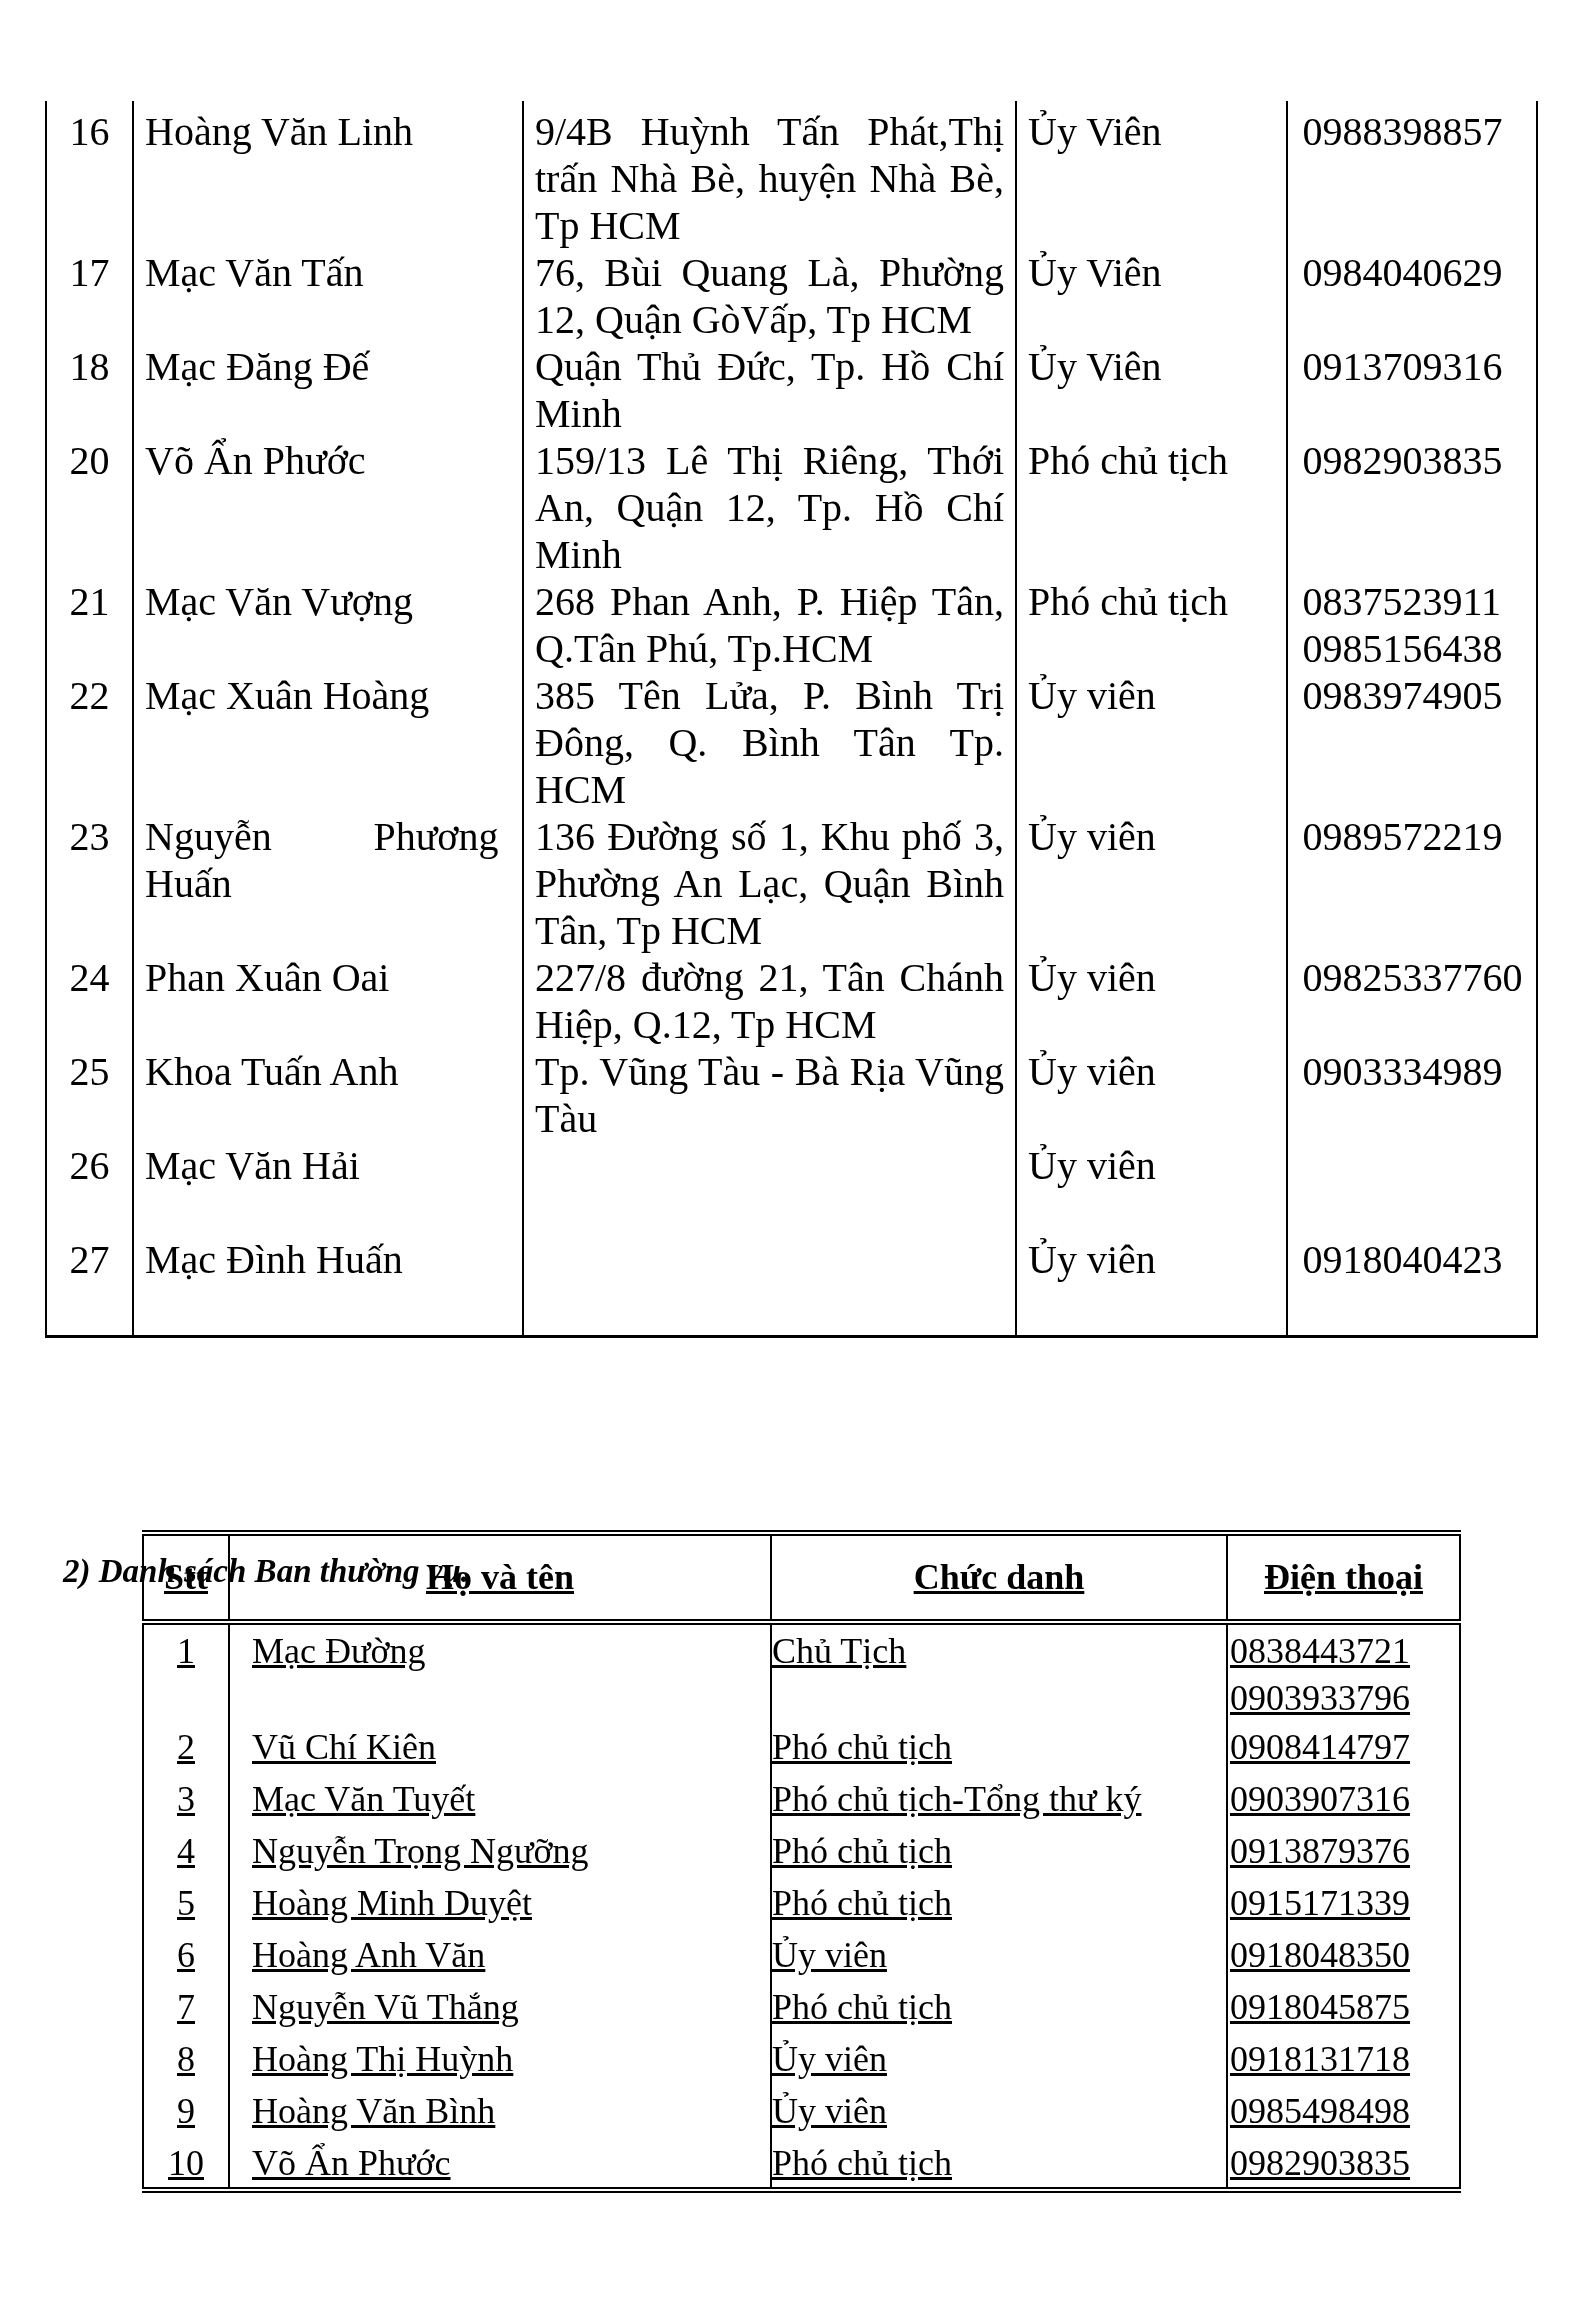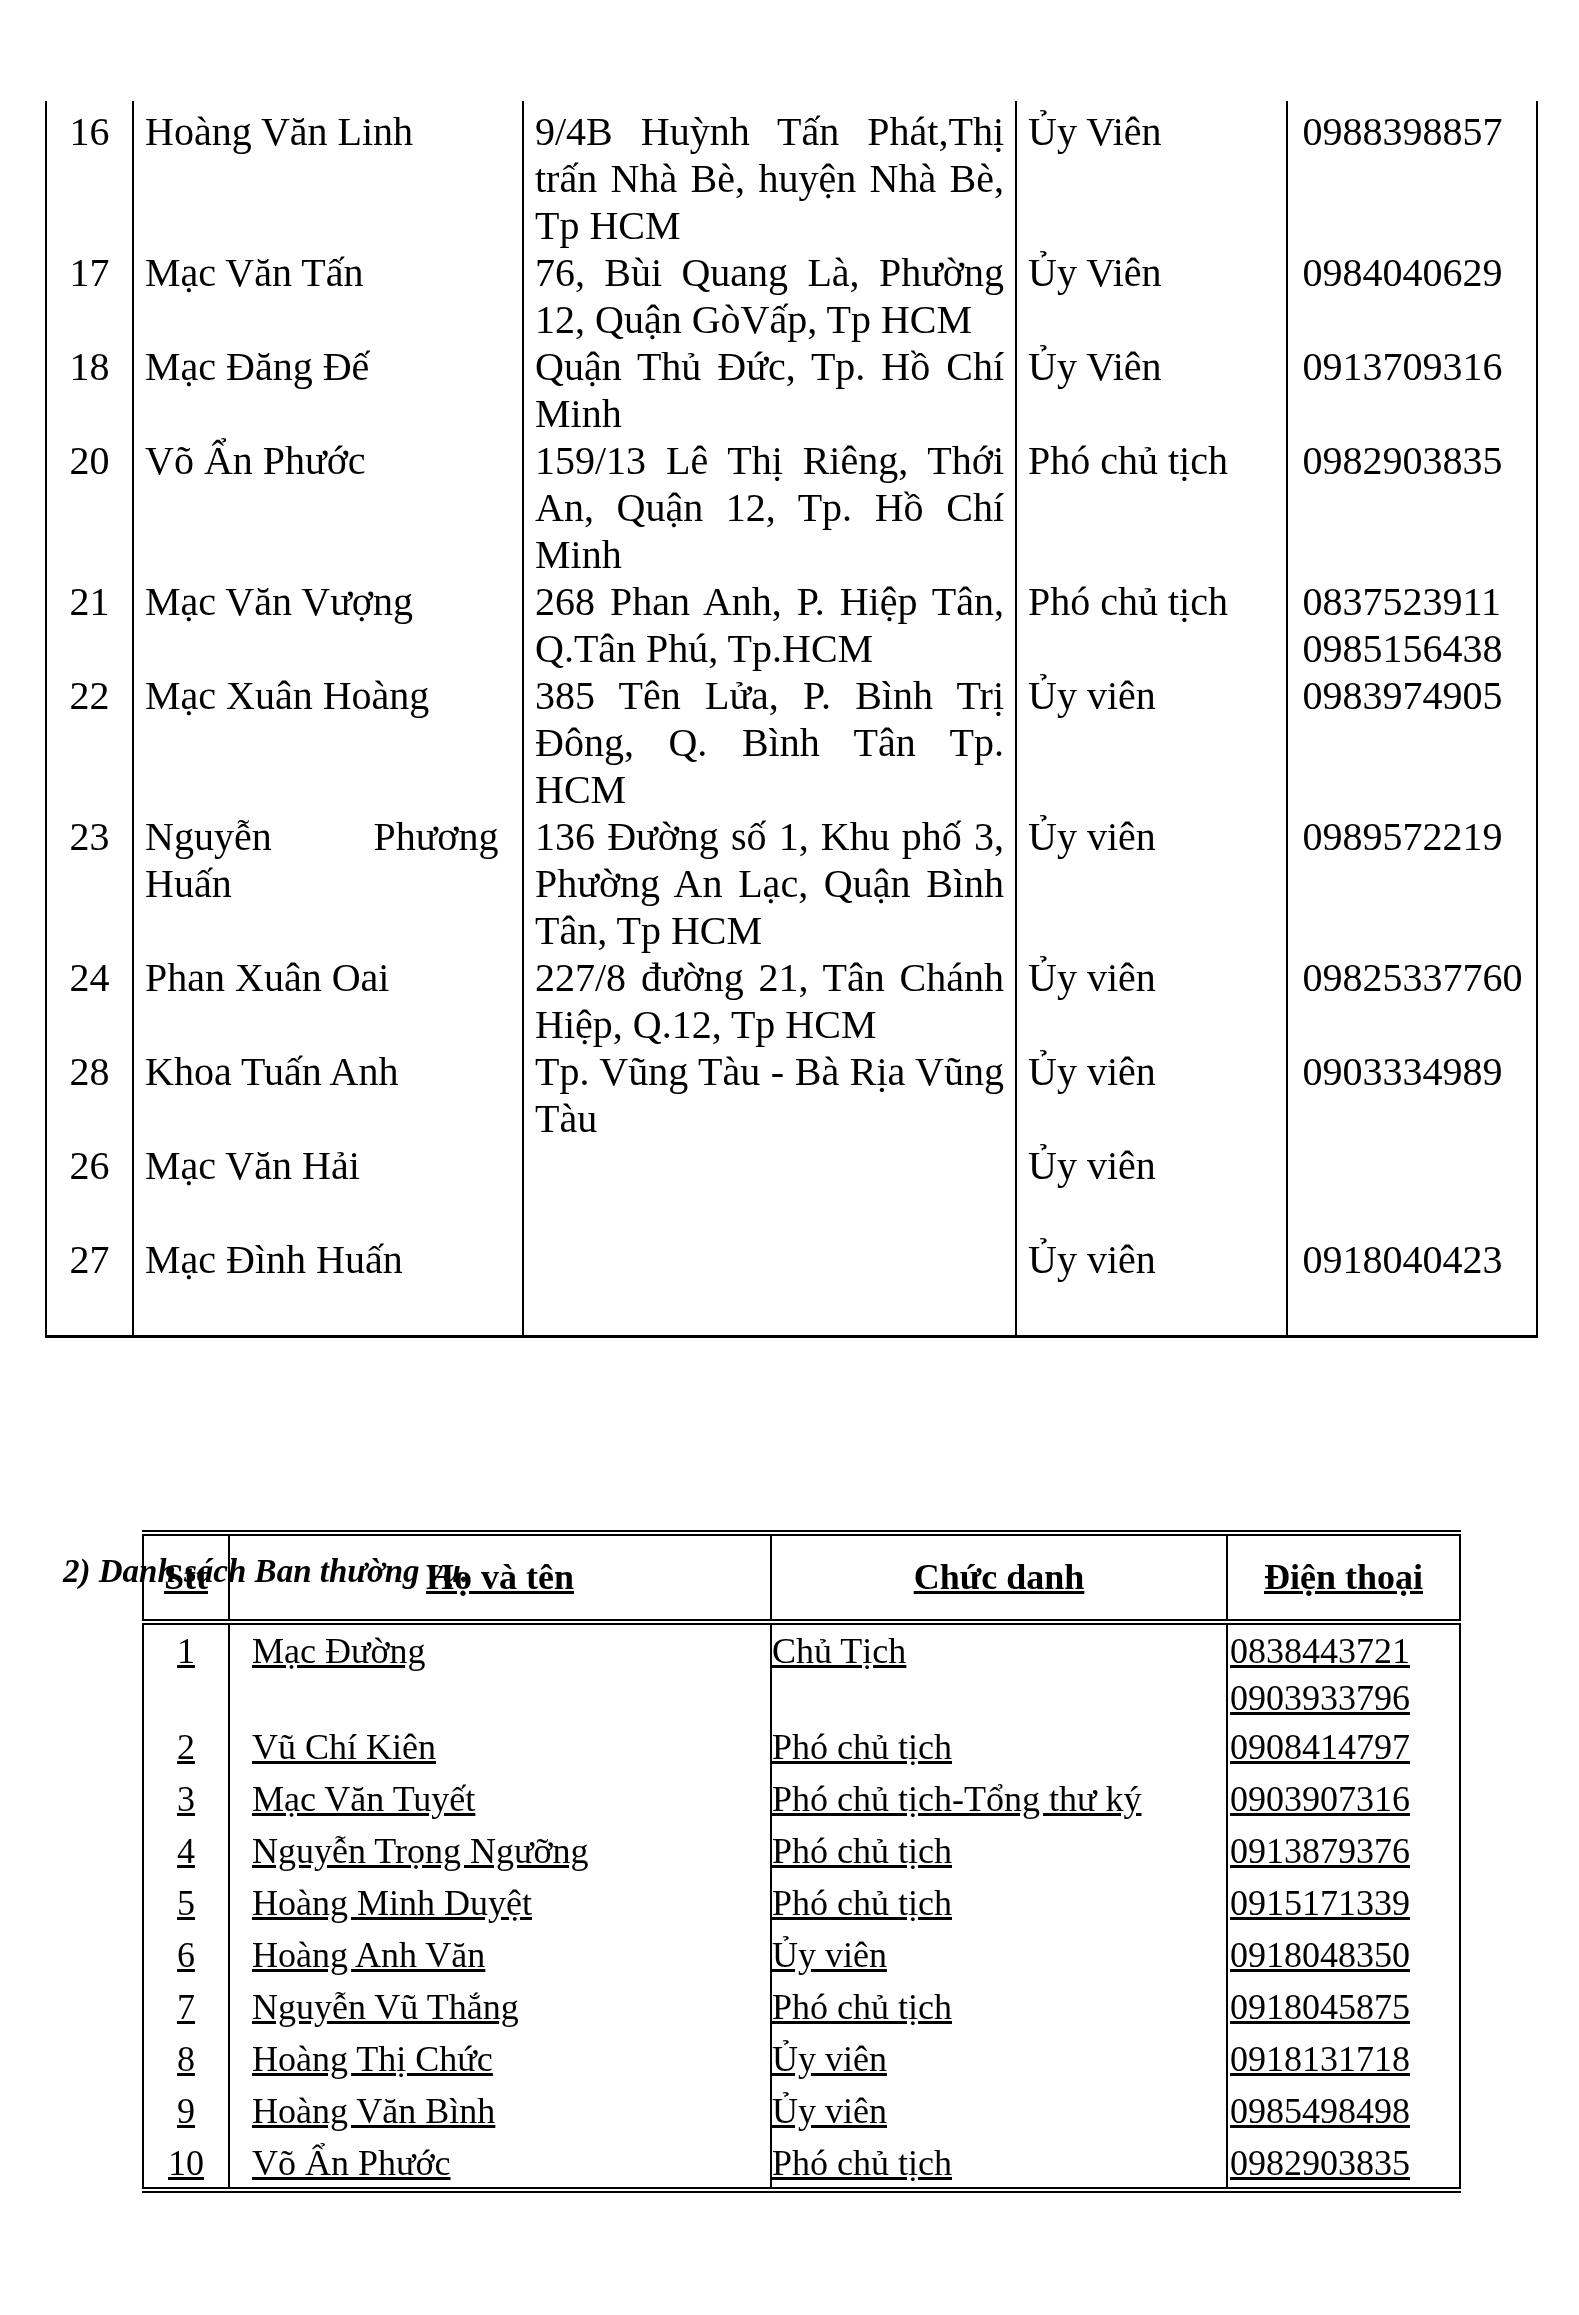--- a/index.html
+++ b/index.html
@@ -176,21 +176,21 @@
       <tr class="h2">
         <td class="stt">24</td>
         <td class="name">Phan Xuân Oai</td>
         <td class="addr">227/8 đường 21, Tân Chánh Hiệp, Q.12, Tp HCM</td>
         <td class="pos">Ủy viên</td>
         <td class="phone">
             <div class="phline">09825337760</div>
           </td>
       </tr>
       <tr class="h2">
-        <td class="stt">28</td>
+        <td class="stt">25</td>
         <td class="name">Khoa Tuấn Anh</td>
         <td class="addr">Tp. Vũng Tàu - Bà Rịa Vũng Tàu</td>
         <td class="pos">Ủy viên</td>
         <td class="phone">
             <div class="phline">0903334989</div>
           </td>
       </tr>
       <tr class="h2">
         <td class="stt">26</td>
         <td class="name">Mạc Văn Hải</td>
@@ -282,21 +282,21 @@
       <tr>
         <td class="stt">7</td>
         <td class="name">Nguyễn Vũ Thắng</td>
         <td class="pos">Phó chủ tịch</td>
         <td class="phone">
             <div class="phline">0918045875</div>
           </td>
       </tr>
       <tr>
         <td class="stt">8</td>
-        <td class="name">Hoàng Thị Chức</td>
+        <td class="name">Hoàng Thị Huỳnh</td>
         <td class="pos">Ủy viên</td>
         <td class="phone">
             <div class="phline">0918131718</div>
           </td>
       </tr>
       <tr>
         <td class="stt">9</td>
         <td class="name">Hoàng Văn Bình</td>
         <td class="pos">Ủy viên</td>
         <td class="phone">

